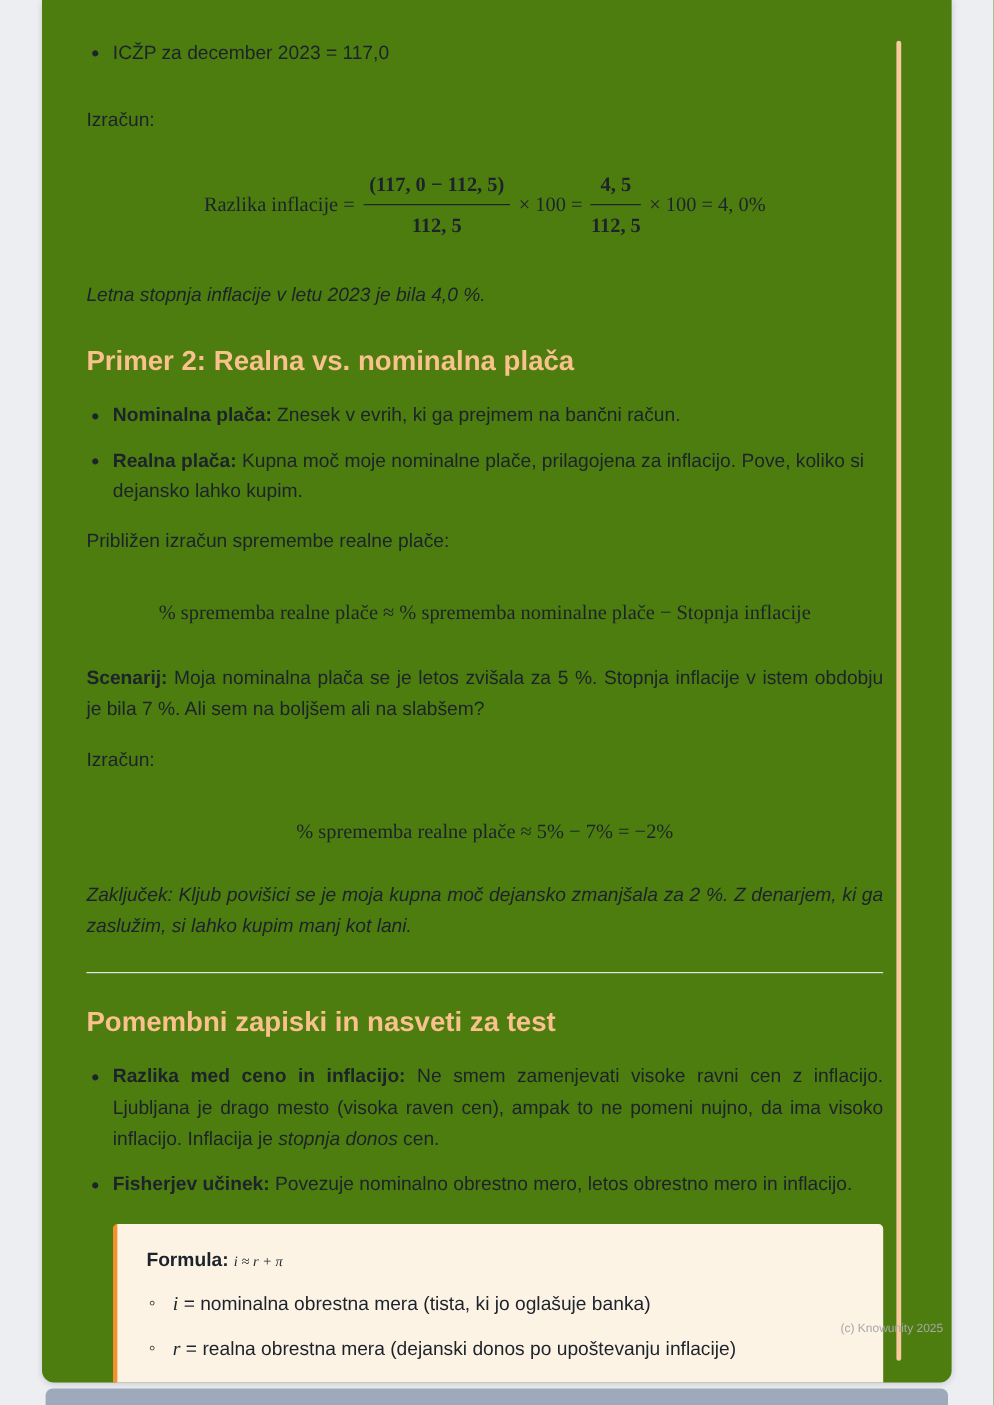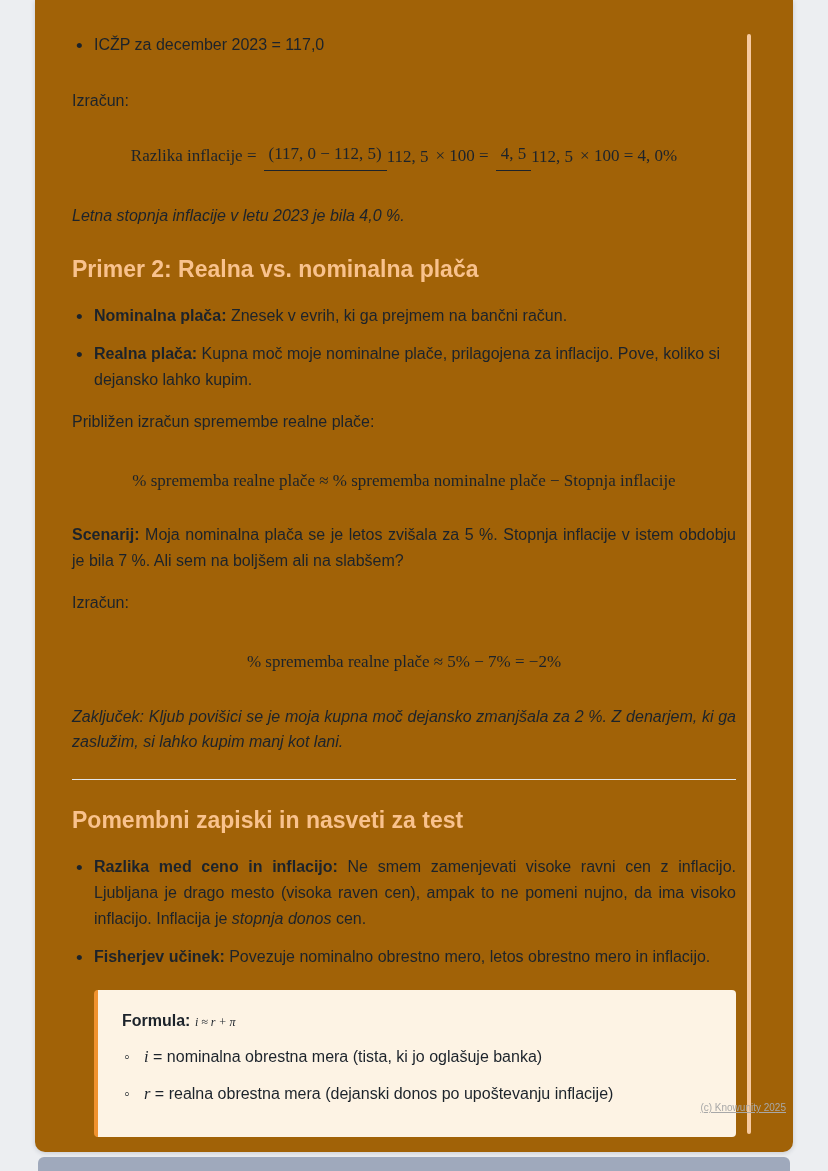--- a/index.html
+++ b/index.html
@@ -7,44 +7,44 @@
   body {
     position:relative;
     overflow:hidden;
     background: var(--page_bg, #eceef1);
     font-family:"Liberation Sans", sans-serif;
     color: var(--text, #1c232b);
   }
   .page-card {
     position:absolute; left:35px; top:0;
     width:758px; height:1152px;
-    background:#a16207;
+    background:#4d7c0f;
     border-radius:0 0 10px 10px;
     box-shadow:0 1px 5px rgba(30,40,60,0.18);
     overflow:hidden;
   }
   .content {
     position:absolute; left:37px; top:0; width:664px;
     font-size:16px; line-height:1.62;
   }
   
   ul.bullets { list-style:none; }
   ul.bullets > li { position:relative; padding-left:22px; margin-bottom:12px; }
   ul.bullets > li::before {
     content:"•"; position:absolute; left:4px; top:-1px; font-size:19px; color:var(--text,#1c232b);
   }
   .top-list { margin-top:32px; }
   .lead { font-weight:700; }
   .plain-label { margin-top:30px; }
   
   .math { font-family:"Liberation Serif", serif; font-size:17px; color:var(--text,#1c232b); }
   .math-row { display:flex; justify-content:center; align-items:center; gap:7px; margin-top:26px; }
-  .frac { display:inline-flex; flex-direction:row; }
+  .frac { display:inline-flex; flex-direction:column;font-weight:bold; }
   .frac .num { border-bottom:1px solid var(--text,#1c232b); padding:0 5px 3px; text-align:center; }
-  .frac .den { padding-top:3px; text-align:left; }
+  .frac .den { padding-top:3px; text-align:center; }
   .math-center { text-align:center; margin-top:32px; }
   
   .note-italic { font-style:italic; margin-top:32px; }
   .para-justify { text-align:justify; margin-top:28px; }
   h2.doc-heading {
     margin-top:26px;
     font-size:23px; font-weight:700; line-height:1.3;
     color: var(--heading, #f9c28d);
   }
   .pre-formula { margin-top:16px; }
@@ -71,21 +71,20 @@
     position:absolute; left:747px; top:34px;
     width:4px; height:1100px;
     background: #f7caa0;
     border-radius:3px;
     z-index:5;
   }
   .footer-credit {
     position:absolute; right:42px; top:1102px;
     font-size:10px; color: var(--muted, #a8a8a8);
     z-index:6;
-    text-decoration:underline;
   }
   .next-page-edge {
     position:absolute; left:38px; top:1157px;
     width:752px; height:14px;
     background: var(--next_page_edge, #9fa9bc);
     border-radius:6px 6px 0 0;
   }
 </style>
 </head>
 <body>

